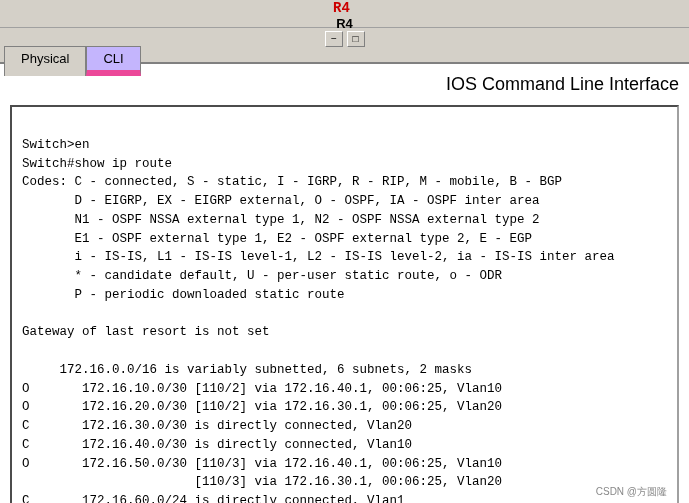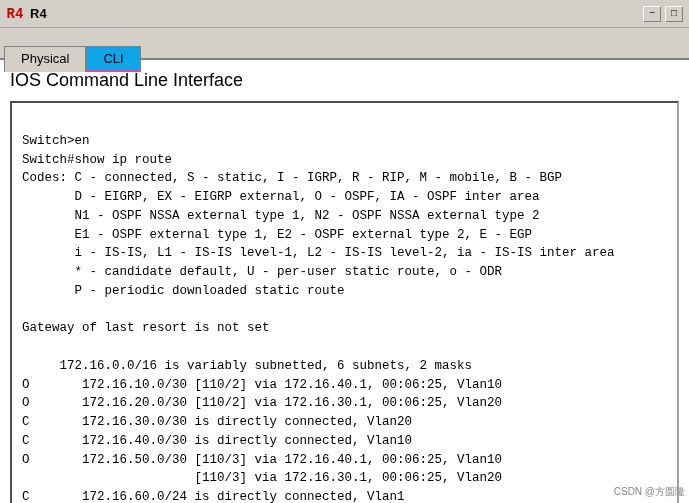--- a/index.html
+++ b/index.html
@@ -13,20 +13,21 @@
 
     
     .title-bar {
       display: flex;
       align-items: center;
       background: #d4d0c8;
       height: 28px;
       padding: 0 6px;
       border-bottom: 1px solid #a0a0a0;
       user-select: none;
+      flex-direction: column;
     }
     .title-bar-icon {
       width: 18px;
       height: 18px;
       margin-right: 6px;
       display: flex;
       align-items: center;
       justify-content: center;
       font-size: 14px;
       font-weight: bold;
@@ -69,37 +70,37 @@
       font-family: Arial, sans-serif;
       font-size: 13px;
       background: #d4d0c8;
       border: 1px solid #808080;
       border-bottom: none;
       cursor: pointer;
       position: relative;
       top: 14px;
     }
     .tab.active {
-      background: #0ea5e9;
-      border-bottom: 2px solid #ec4899;
+      background: #c4b5fd;
+      border-bottom: 6px solid #ec4899;
       font-weight: normal;
       z-index: 1;
     }
 
     
     .main-content {
       background: #ffffff;
       height: calc(503px - 28px - 30px);
       padding: 10px;
       overflow: auto;
     }
 
     
     .page-title {
-      text-align: left;
+      text-align: right;
       font-family: Arial, sans-serif;
       font-size: 18px;
       font-weight: normal;
       color: #000;
       margin-bottom: 10px;
     }
 
     
     .terminal {
       background: #ffffff;
@@ -110,21 +111,21 @@
       color: #000;
       line-height: 1.5;
       white-space: pre;
       min-height: 360px;
     }
 
     
     .watermark {
       position: absolute;
       bottom: 4px;
-      right: 4px;
+      right: 22px;
       font-family: Arial, sans-serif;
       font-size: 10px;
       color: #888;
     }
   </style>
 </head>
 <body>
 
 <div class="title-bar">
   <div class="title-bar-icon">R4</div>

